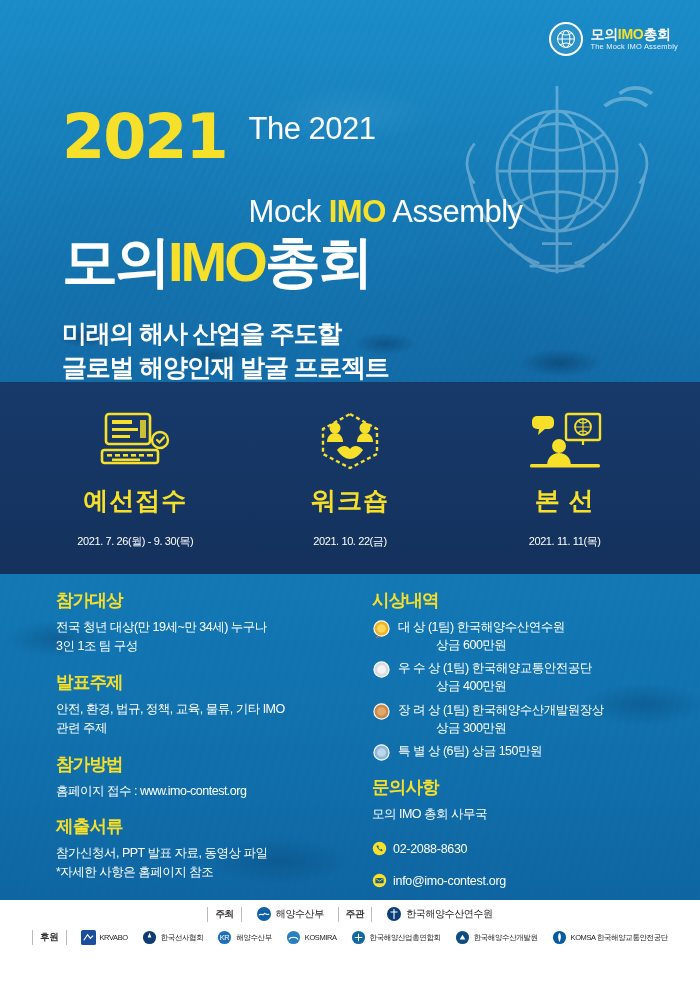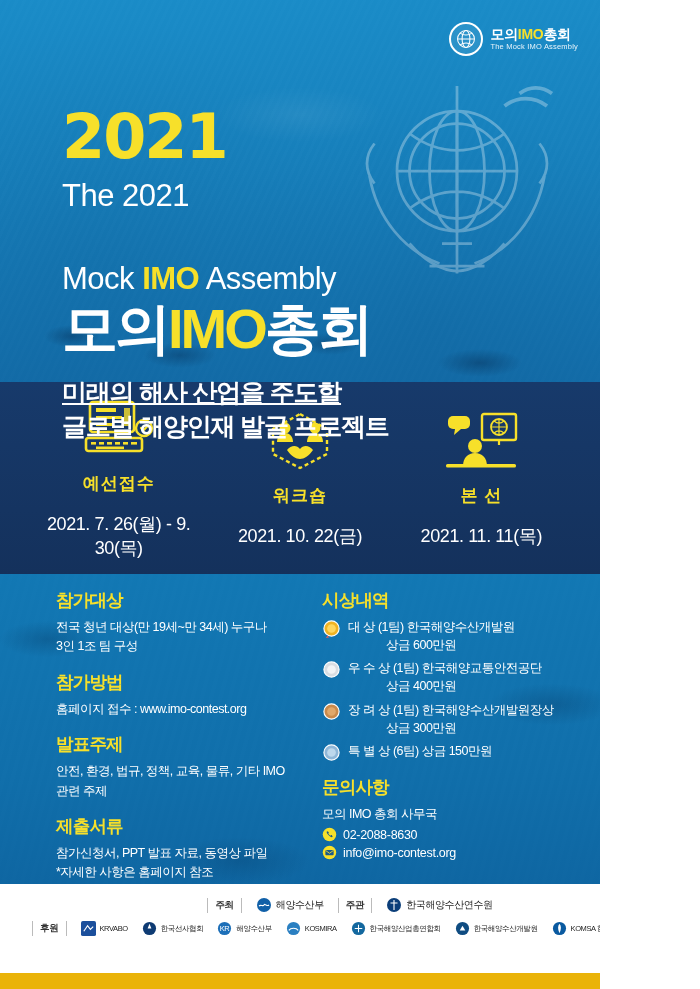--- a/index.html
+++ b/index.html
@@ -4,22 +4,22 @@
 <style>
   * { box-sizing: border-box; margin: 0; padding: 0; }
   html, body {
     width: 700px; height: 989px;
     font-family: "Liberation Sans", sans-serif;
     background: #ffffff;
     overflow: hidden;
   }
   .poster {
     position: relative;
-    width: 600px; height: 989px;
-    background: #eab308;
+    width: 700px; height: 989px;
+    background: #c4b5fd;
     overflow: hidden;
   }
 
   
   .hero {
     position: relative;
     height: 382px;
     background:
       linear-gradient(180deg, rgba(26,140,200,0.88) 0%, rgba(22,125,185,0.82) 45%, rgba(18,105,165,0.90) 100%),
       repeating-linear-gradient(115deg, rgba(255,255,255,0.05) 0px, rgba(255,255,255,0.05) 3px, rgba(0,0,0,0.03) 3px, rgba(0,0,0,0.03) 7px),
@@ -65,21 +65,21 @@
   .top-logo .txt .ko {
     font-size: 14px; font-weight: 700; color: #ffffff; letter-spacing: -0.3px;
   }
   .top-logo .txt .ko b { color: #f7e02a; }
   .top-logo .txt .en {
     font-size: 7.5px; color: #e8f4fb; letter-spacing: 0.2px; margin-top: 1px;
   }
 
   
   .headline-wrap { position: absolute; left: 62px; top: 108px; z-index: 5; }
-  .line-1 { display: flex; align-items: flex-start; gap: 8px; flex-direction: column; }
+  .line-1 { display: flex; align-items: flex-start; gap: 22px; }
   .yr {
     font-size: 62px; font-weight: 800; color: #f7e02a;
     letter-spacing: -2px; line-height: 0.95;
     font-family: "DejaVu Sans", sans-serif;
   }
   .en-stack { padding-top: 4px; }
   .en-1 {
     font-size: 31px; color: #ffffff; font-weight: 400; letter-spacing: -0.5px;
     line-height: 1.12;
   }
@@ -92,40 +92,40 @@
   .ko-title {
     margin-top: 2px;
     font-size: 56px; font-weight: 800; color: #ffffff;
     letter-spacing: -3px; line-height: 1.1;
   }
   .ko-title .hl { color: #f7e02a; }
   .sub-1, .sub-2 {
     font-size: 25px; font-weight: 700; color: #ffffff;
     letter-spacing: -1.2px; line-height: 1.35;
   }
-  .sub-1 { margin-top: 16px; text-decoration: underline; }
+  .sub-1 { margin-top: 24px; }
 
   
   .schedule {
     position: relative;
     height: 192px;
     background: linear-gradient(180deg, #173a6b 0%, #14315c 100%);
     display: flex; align-items: center; justify-content: space-around;
     padding: 0 28px;
   }
   .sched-item { text-align: center; width: 200px; }
   .sched-icon { height: 66px; display: flex; align-items: center; justify-content: center; }
   .sched-icon svg { display: block; }
   .sched-title {
     margin-top: 10px;
-    font-size: 17px; font-weight: 800; color: #f7e02a; letter-spacing: 1px;
+    font-size: 25px; font-weight: 800; color: #f7e02a; letter-spacing: 1px;
   }
   .sched-date {
     margin-top: 17px;
-    font-size: 18px; color: #ffffff; letter-spacing: -0.4px;
+    font-size: 11px; color: #ffffff; letter-spacing: -0.4px;
   }
 
   
   .details {
     position: relative;
     height: 326px;
     background:
       linear-gradient(180deg, rgba(18,120,180,0.93) 0%, rgba(16,110,170,0.9) 60%, rgba(14,100,160,0.95) 100%),
       repeating-linear-gradient(105deg, rgba(255,255,255,0.045) 0px, rgba(255,255,255,0.045) 4px, rgba(0,0,0,0.04) 4px, rgba(0,0,0,0.04) 9px),
       #1279b6;
@@ -154,31 +154,31 @@
 
   
   .award {
     display: flex; align-items: flex-start; gap: 7px; margin-bottom: 5px;
   }
   .award .medal { flex: 0 0 auto; width: 19px; height: 19px; margin-top: 1px; }
   .award .medal svg { display: block; }
   .award .txt { font-size: 12.5px; color: #ffffff; line-height: 1.45; letter-spacing: -0.5px; }
   .award .amt { display: block; padding-left: 38px; }
 
-  .contact-line { display: flex; align-items: center; gap: 6px; margin-top: 3px; }
+  .contact-line { display: flex; align-items: center; gap: 6px; margin-top: 17px; }
   .contact-line .ci { width: 15px; height: 15px; flex: 0 0 auto; }
   .contact-line .ci svg { display: block; }
   .contact-line .ct { font-size: 12.5px; color: #ffffff; letter-spacing: -0.3px; }
 
   
   .footer {
-    position: absolute; left: 0; bottom: 16px;
+    position: absolute; left: 0; bottom: 0;
     width: 700px; height: 89px;
     background: #ffffff;
-    padding: 13px 0 8px;
+    padding: 6px 0 8px;
   }
   .foot-row {
     display: flex; align-items: center; justify-content: center; gap: 14px;
   }
   .foot-row.r1 { margin-bottom: 8px; }
   .flabel {
     font-size: 9.5px; color: #333333; font-weight: 700;
     border-left: 1px solid #bbbbbb; border-right: 1px solid #bbbbbb;
     padding: 1px 7px; letter-spacing: -0.3px;
   }
@@ -323,28 +323,28 @@
 
       <div class="col-l">
 
         <div class="blk">
           <div class="blk-h">참가대상</div>
           <div class="blk-p">전국 청년 대상(만 19세~만 34세) 누구나</div>
           <div class="blk-p">3인 1조 팀 구성</div>
         </div>
 
         <div class="blk">
-          <div class="blk-h">참가방법</div>
-          <div class="blk-p">홈페이지 접수 : www.imo-contest.org</div>
-        </div>
-
-        <div class="blk">
           <div class="blk-h">발표주제</div>
           <div class="blk-p">안전, 환경, 법규, 정책, 교육, 물류, 기타 IMO</div>
           <div class="blk-p">관련 주제</div>
+        </div>
+
+        <div class="blk">
+          <div class="blk-h">참가방법</div>
+          <div class="blk-p">홈페이지 접수 : www.imo-contest.org</div>
         </div>
 
         <div class="blk">
           <div class="blk-h">제출서류</div>
           <div class="blk-p">참가신청서, PPT 발표 자료, 동영상 파일</div>
           <div class="blk-p">*자세한 사항은 홈페이지 참조</div>
         </div>
       </div>
 
       <div class="col-r">
@@ -354,21 +354,21 @@
 
           <div class="award">
             <span class="medal">
               <svg viewBox="0 0 20 20">
                   <circle cx="10" cy="10" r="8" fill="#f0b323" stroke="#ffffff" stroke-width="1.2"></circle>
                   <circle cx="10" cy="10" r="4.6" fill="#ffd75e"></circle>
                   <path d="M6 17l-2 3 3-0.6 1.4 2.2" fill="#e05c5c"></path>
                 </svg>
             </span>
             <span class="txt">
-              <span>대    상  (1팀) 한국해양수산개발원</span>
+              <span>대    상  (1팀) 한국해양수산연수원</span>
               <span class="amt">상금 600만원</span>
             </span>
           </div>
 
           <div class="award">
             <span class="medal">
               <svg viewBox="0 0 20 20">
                   <circle cx="10" cy="10" r="8" fill="#d9dde2" stroke="#ffffff" stroke-width="1.2"></circle>
                   <circle cx="10" cy="10" r="4.6" fill="#f2f4f6"></circle>
                 </svg>

